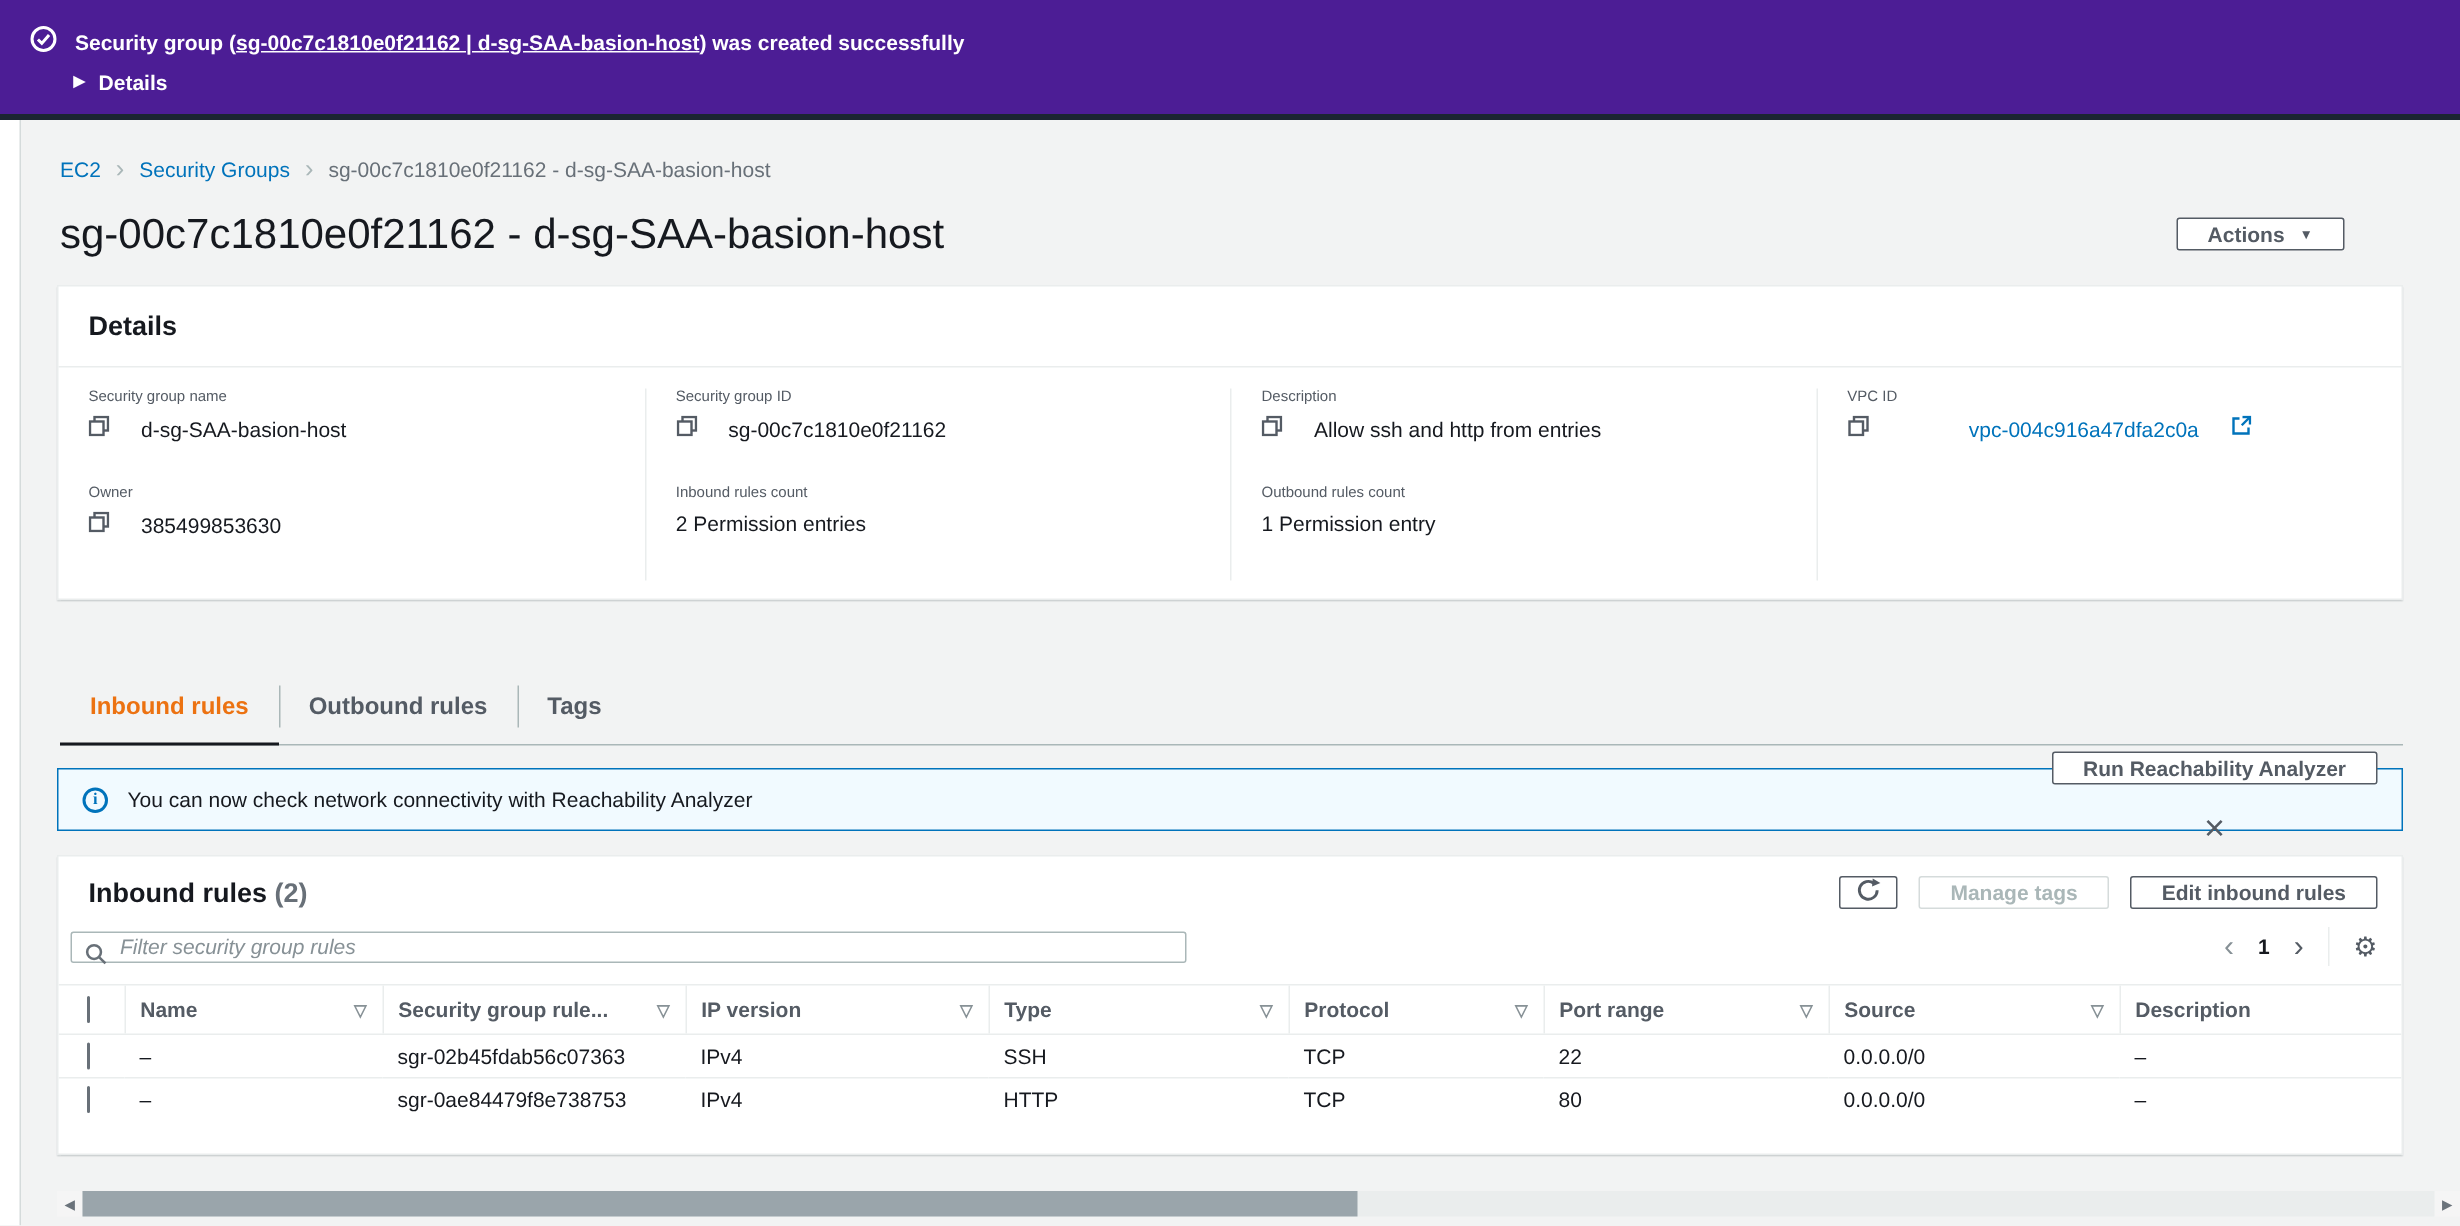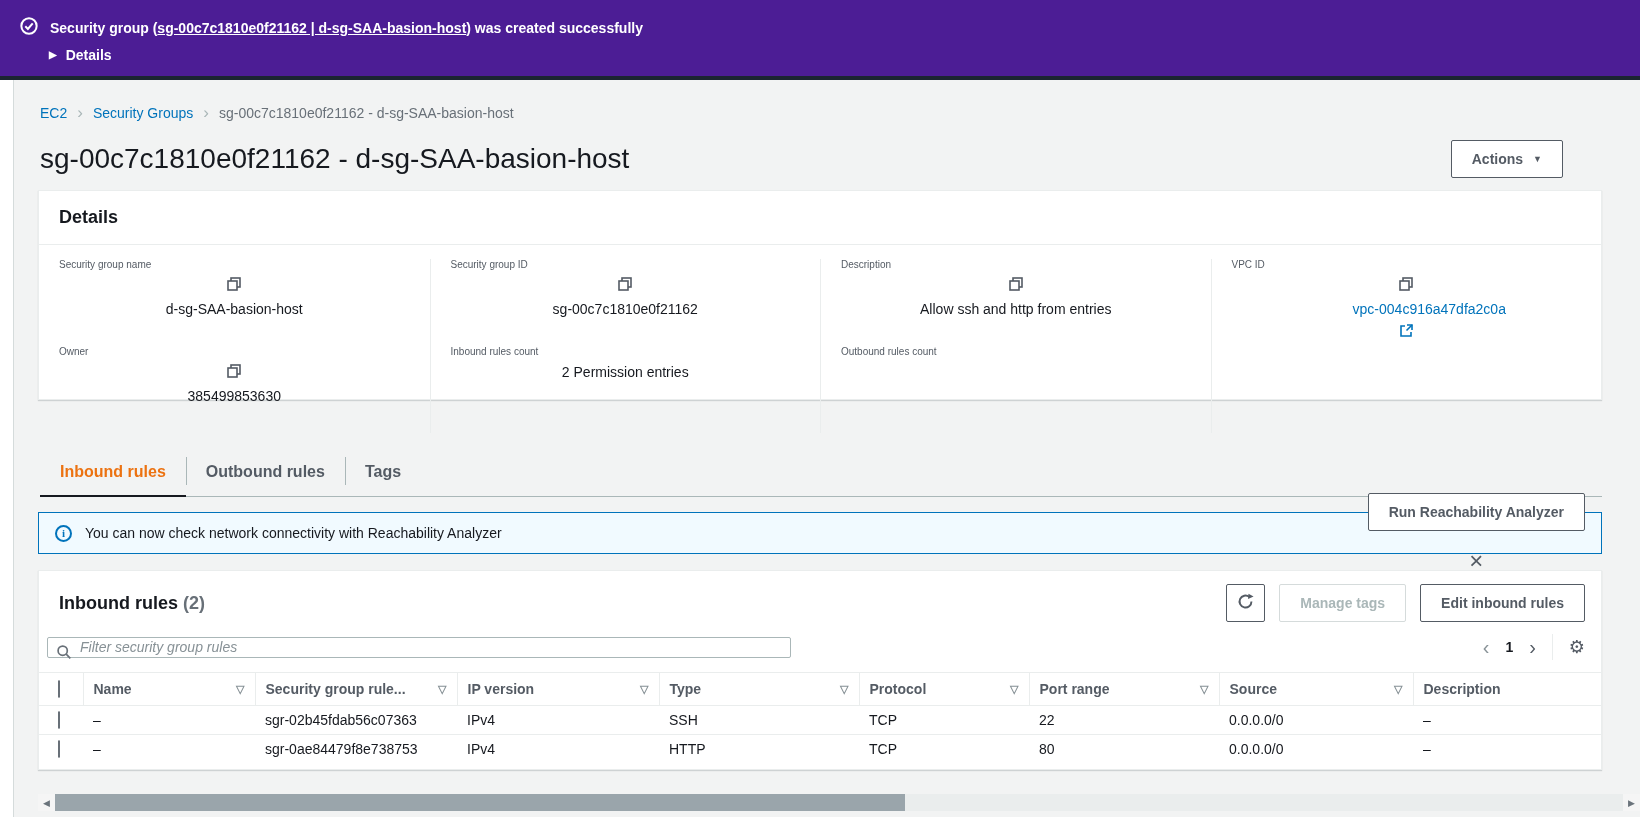--- a/index.html
+++ b/index.html
@@ -33,21 +33,21 @@
   .crumb-current { color:#687078; }
 
   
   .page-header { position:absolute; top:140px; left:40px; width:1523px; display:flex; justify-content:space-between; align-items:center; }
   .page-title { font-size:28px; font-weight:400; color:#16191f; }
 
   .btn {
     display:inline-flex; align-items:center; gap:10px;
     background:#fff; border:1px solid #545b64; border-radius:2px;
     color:#545b64; font-weight:bold; font-size:14px;
-    padding:0 20px; height:38px; cursor:pointer; font-family:inherit;
+    padding:0 20px; height:22px; cursor:pointer; font-family:inherit;
   }
   .btn-disabled { border-color:#d5dbdb; color:#aab7b8; cursor:default; }
   .btn-icon { padding:0 10px; }
   .caret { font-size:9px; }
 
   
   .card {
     position:absolute; left:38px; width:1564px; background:#fff;
     border:1px solid #eaeded; border-radius:0;
     box-shadow:0 1px 1px 0 rgba(0,28,36,.15);
@@ -55,21 +55,21 @@
 
   
   .details-card { top:190px; height:210px; }
   .card-header { height:54px; display:flex; align-items:center; padding:0 20px; border-bottom:1px solid #eaeded; }
   .card-title { font-size:18px; font-weight:bold; color:#16191f; }
   .fields-grid { display:grid; grid-template-columns:repeat(4,1fr); padding:14px 0 0 0; }
   .fields-col { padding:0 20px; }
   .fields-col + .fields-col { border-left:1px solid #eaeded; }
   .field { margin-bottom:29px; }
   .field-label { font-size:10px; color:#545b64; margin-bottom:7px; }
-  .field-value { font-size:14px; color:#16191f; display:flex; align-items:center; gap:7px;flex-direction:column; }
+  .field-value { font-size:14px; color:#16191f; display:flex; align-items:center; gap:21px; }
   .field-value .link { color:#0073bb; text-decoration:none; cursor:pointer;margin-left:46px; }
   .icon-svg { display:inline-block; vertical-align:middle; }
 
   
   .tabs { position:absolute; top:448px; left:40px; width:1562px; height:49px; display:flex; border-bottom:1px solid #aab7b8; }
   .tab { position:relative; display:flex; align-items:center; padding:0 20px; font-size:16px; font-weight:bold; color:#545b64; cursor:pointer; }
   .tab + .tab::before { content:""; position:absolute; left:0; top:9px; height:28px; width:1px; background:#aab7b8; }
   .tab.active { color:#ec7211; border-bottom:2px solid #16191f; margin-bottom:-1px; }
 
   
@@ -222,20 +222,23 @@
         <div class="field-value">
           <span class="icon-svg"><svg width="14" height="14" viewBox="0 0 14 14">
                 <rect x="4" y="1" width="9" height="9" fill="none" stroke="#545b64" stroke-width="1.6"></rect>
                 <rect x="1" y="4" width="9" height="9" fill="#fff" stroke="#545b64" stroke-width="1.6"></rect>
               </svg></span>
           <span>Allow ssh and http from entries</span>
         </div>
       </div>
       <div class="field">
         <div class="field-label">Outbound rules count</div>
+        <div class="field-value">
+          <span>1 Permission entry</span>
+        </div>
       </div>
     </div>
 
     <div class="fields-col">
       <div class="field">
         <div class="field-label">VPC ID</div>
         <div class="field-value">
           <span class="icon-svg"><svg width="14" height="14" viewBox="0 0 14 14">
                 <rect x="4" y="1" width="9" height="9" fill="none" stroke="#545b64" stroke-width="1.6"></rect>
                 <rect x="1" y="4" width="9" height="9" fill="#fff" stroke="#545b64" stroke-width="1.6"></rect>

